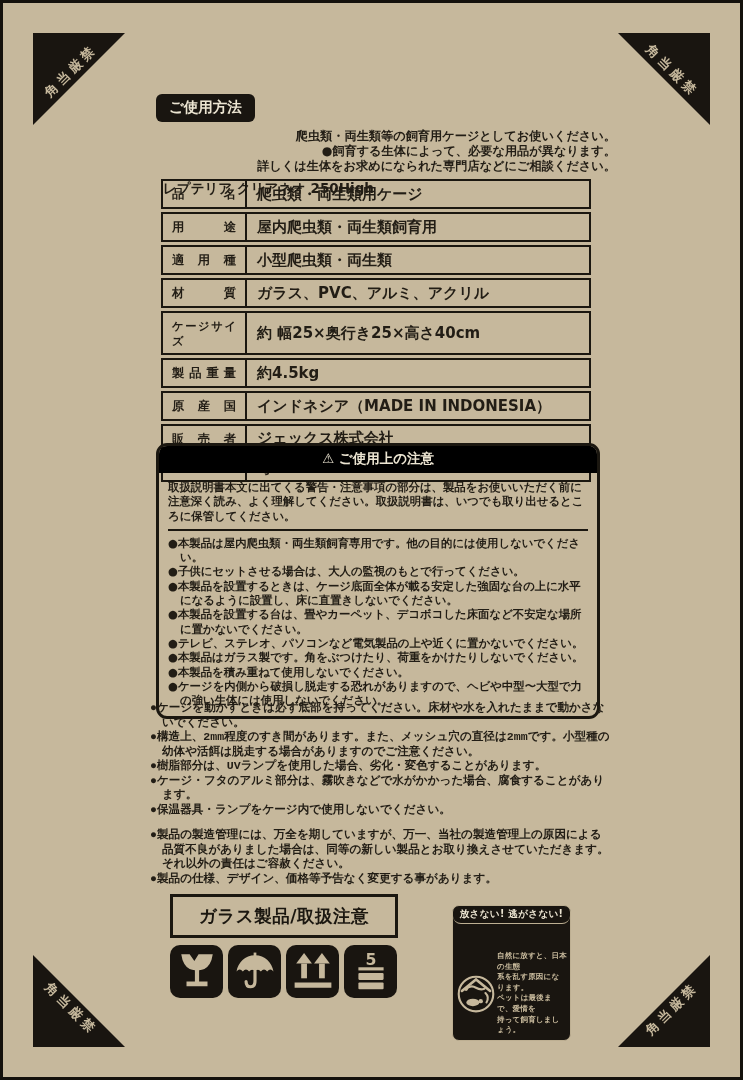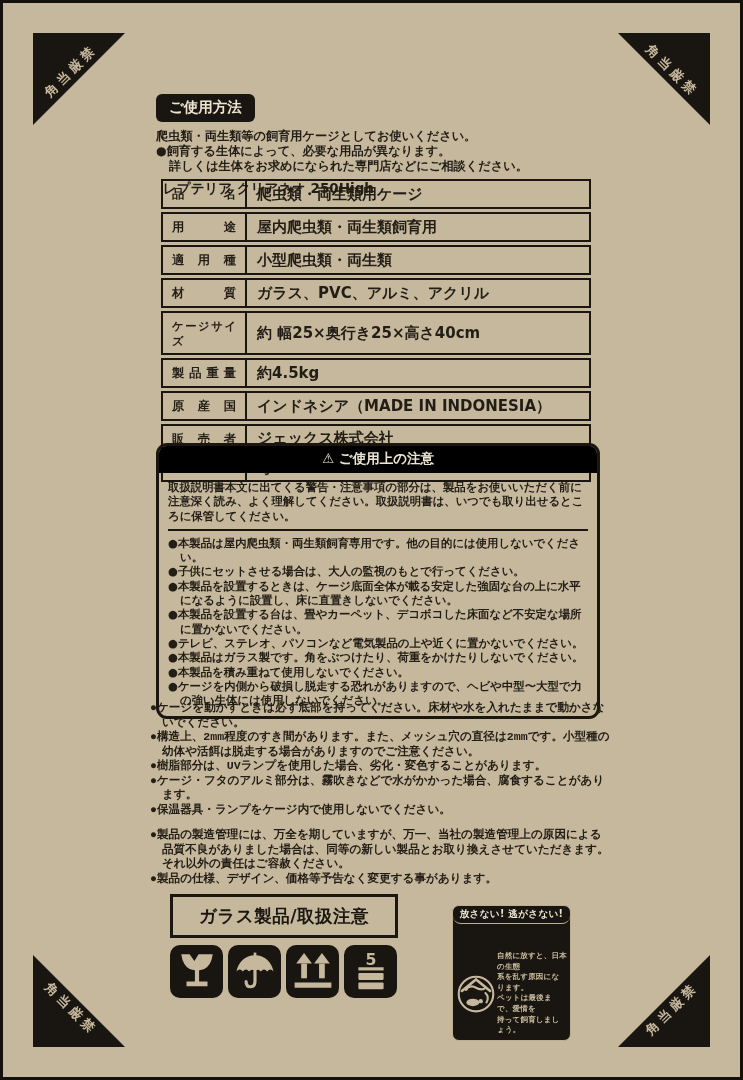--- a/index.html
+++ b/index.html
@@ -17,21 +17,21 @@
   .c-tl span{left:38px;top:38px;transform:translate(-50%,-50%) rotate(-45deg);}
   .c-tr{top:30px;right:30px;clip-path:polygon(0 0,100% 0,100% 100%);}
   .c-tr span{left:54px;top:38px;transform:translate(-50%,-50%) rotate(45deg);}
   .c-bl{bottom:30px;left:30px;clip-path:polygon(0 0,0 100%,100% 100%);}
   .c-bl span{left:38px;top:54px;transform:translate(-50%,-50%) rotate(45deg);}
   .c-br{bottom:30px;right:30px;clip-path:polygon(100% 0,0 100%,100% 100%);}
   .c-br span{left:54px;top:54px;transform:translate(-50%,-50%) rotate(-45deg);}
 
   .usage-badge{position:absolute;left:153px;top:91px;background:#191510;color:#ece5d2;
     font-size:14.5px;padding:4px 13px 5px;border-radius:6px;}
-  .usage-text{position:absolute;left:153px;top:126px;width:460px;font-size:12.2px;line-height:15.2px;}
+  .usage-text{position:absolute;left:153px;top:126px;width:460px;font-size:12.2px;line-height:15.2px;text-align:right;}
   .usage-text .indent{margin-left:13px;}
 
   .product-title{position:absolute;left:160px;top:177px;font-size:13.5px;}
 
   .spec-table{position:absolute;left:158px;top:176px;width:430px;}
   .spec-row{display:flex;border:2px solid #1b1710;margin-bottom:3px;min-height:25px;align-items:stretch;background:transparent;}
   .spec-label{width:64px;flex:0 0 64px;border-right:2px solid #1b1710;padding:5px 9px 4px;
     font-size:12.3px;text-align:justify;text-align-last:justify;align-self:stretch;display:block;}
   .spec-label.small{font-size:11.3px;padding-top:6px;}
   .spec-value{flex:1;padding:5px 6px 4px 10px;font-size:15px;line-height:15px;align-self:center;}

